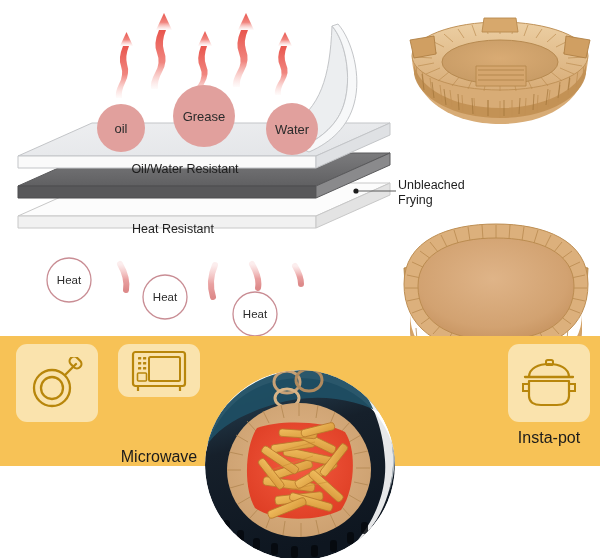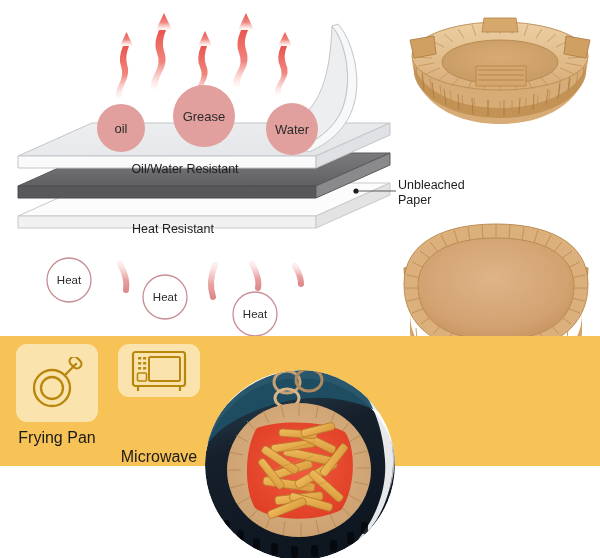--- a/index.html
+++ b/index.html
@@ -151,21 +151,21 @@
       <text x="173" y="225" text-anchor="middle" class="slab-label">Heat Resistant</text>
 
       <g>
         <circle cx="356" cy="183" r="2.6" fill="#1d1d1d"></circle>
         <line x1="358" y1="183" x2="396" y2="183" stroke="#5a5a5a" stroke-width="1.2"></line>
       </g>
     </svg>
 
     <div class="callout-label" style="left:398px;top:170px;">
       <div>Unbleached</div>
-      <div>Paper</div>
+      <div>Frying</div>
     </div>
   </div>
 
   <div class="abs" style="left:30px;top:238px;width:290px;height:100px;text-align:center;">
     <svg width="290" height="100" viewBox="0 0 290 100" xmlns="http://www.w3.org/2000/svg">
       <defs>
         <linearGradient id="arcFade" x1="0" y1="0" x2="0" y2="1">
           <stop offset="0%" stop-color="#f3b9b9" stop-opacity="0.25"></stop>
           <stop offset="60%" stop-color="#e89c9c" stop-opacity="0.95"></stop>
           <stop offset="100%" stop-color="#dd8a8a" stop-opacity="1"></stop>
@@ -396,21 +396,20 @@
 
     <div class="use-cell" style="left:8px;width:98px;">
       <div class="use-tile">
         <svg width="56" height="52" viewBox="0 0 56 52" xmlns="http://www.w3.org/2000/svg">
           <circle cx="23" cy="31" r="18" fill="none" stroke="#b8860b" stroke-width="2.3"></circle>
           <circle cx="23" cy="31" r="11" fill="none" stroke="#b8860b" stroke-width="2.3"></circle>
           <line x1="36" y1="18" x2="47" y2="7" stroke="#b8860b" stroke-width="2.3" stroke-linecap="round"></line>
           <rect x="40" y="1" width="13" height="9" rx="4.5" transform="rotate(45 46.5 5.5)" fill="none" stroke="#b8860b" stroke-width="2.2"></rect>
         </svg>
       </div>
-      <div class="use-label">Frying Pan</div>
     </div>
 
     <div class="use-cell" style="left:110px;width:98px;gap:44px;">
       <div class="use-tile">
         <svg width="58" height="48" viewBox="0 0 58 48" xmlns="http://www.w3.org/2000/svg">
           <rect x="3" y="5" width="52" height="34" rx="2.5" fill="none" stroke="#b8860b" stroke-width="2.2"></rect>
           <rect x="19" y="10" width="31" height="24" rx="1.5" fill="none" stroke="#b8860b" stroke-width="2"></rect>
           <g fill="#b8860b">
             <rect x="8" y="10" width="3.2" height="2.6" rx="0.6"></rect>
             <rect x="13" y="10" width="3.2" height="2.6" rx="0.6"></rect>
@@ -425,20 +424,33 @@
         </svg>
       </div>
       <div class="use-label">Microwave</div>
     </div>
 
     <div id="airfryer-cell">
       <div id="airfryer-label">Air Fryer</div>
     </div>
 
 
+    <div class="use-cell" style="left:500px;width:98px;">
+      <div class="use-tile">
+        <svg width="56" height="50" viewBox="0 0 56 50" xmlns="http://www.w3.org/2000/svg">
+          <rect x="25" y="2" width="7" height="5" rx="1.8" fill="none" stroke="#b8860b" stroke-width="2"></rect>
+          <path d="M8 19 C 8 10, 18 6, 28 6 C 38 6, 48 10, 48 19 Z" fill="none" stroke="#b8860b" stroke-width="2.2" stroke-linejoin="round"></path>
+          <line x1="4" y1="19" x2="52" y2="19" stroke="#b8860b" stroke-width="2.3" stroke-linecap="round"></line>
+          <path d="M8 23 L8 38 C 8 44, 13 47, 20 47 L 36 47 C 43 47, 48 44, 48 38 L 48 23 Z" fill="none" stroke="#b8860b" stroke-width="2.2" stroke-linejoin="round"></path>
+          <path d="M8 26 L2 26 L2 33 L8 33" fill="none" stroke="#b8860b" stroke-width="2"></path>
+          <path d="M48 26 L54 26 L54 33 L48 33" fill="none" stroke="#b8860b" stroke-width="2"></path>
+        </svg>
+      </div>
+      <div class="use-label">Insta-pot</div>
+    </div>
   </div>
 
   <div id="airfryer-photo" style="left:205px;top:362px;">
     <svg width="190" height="190" viewBox="0 0 190 190" xmlns="http://www.w3.org/2000/svg">
       <defs>
         <clipPath id="circClip">
             <circle cx="95" cy="95" r="95"></circle>
           </clipPath>
         <linearGradient id="basketG" x1="0" y1="0" x2="0.3" y2="1">
           <stop offset="0%" stop-color="#2a4a5e"></stop>

